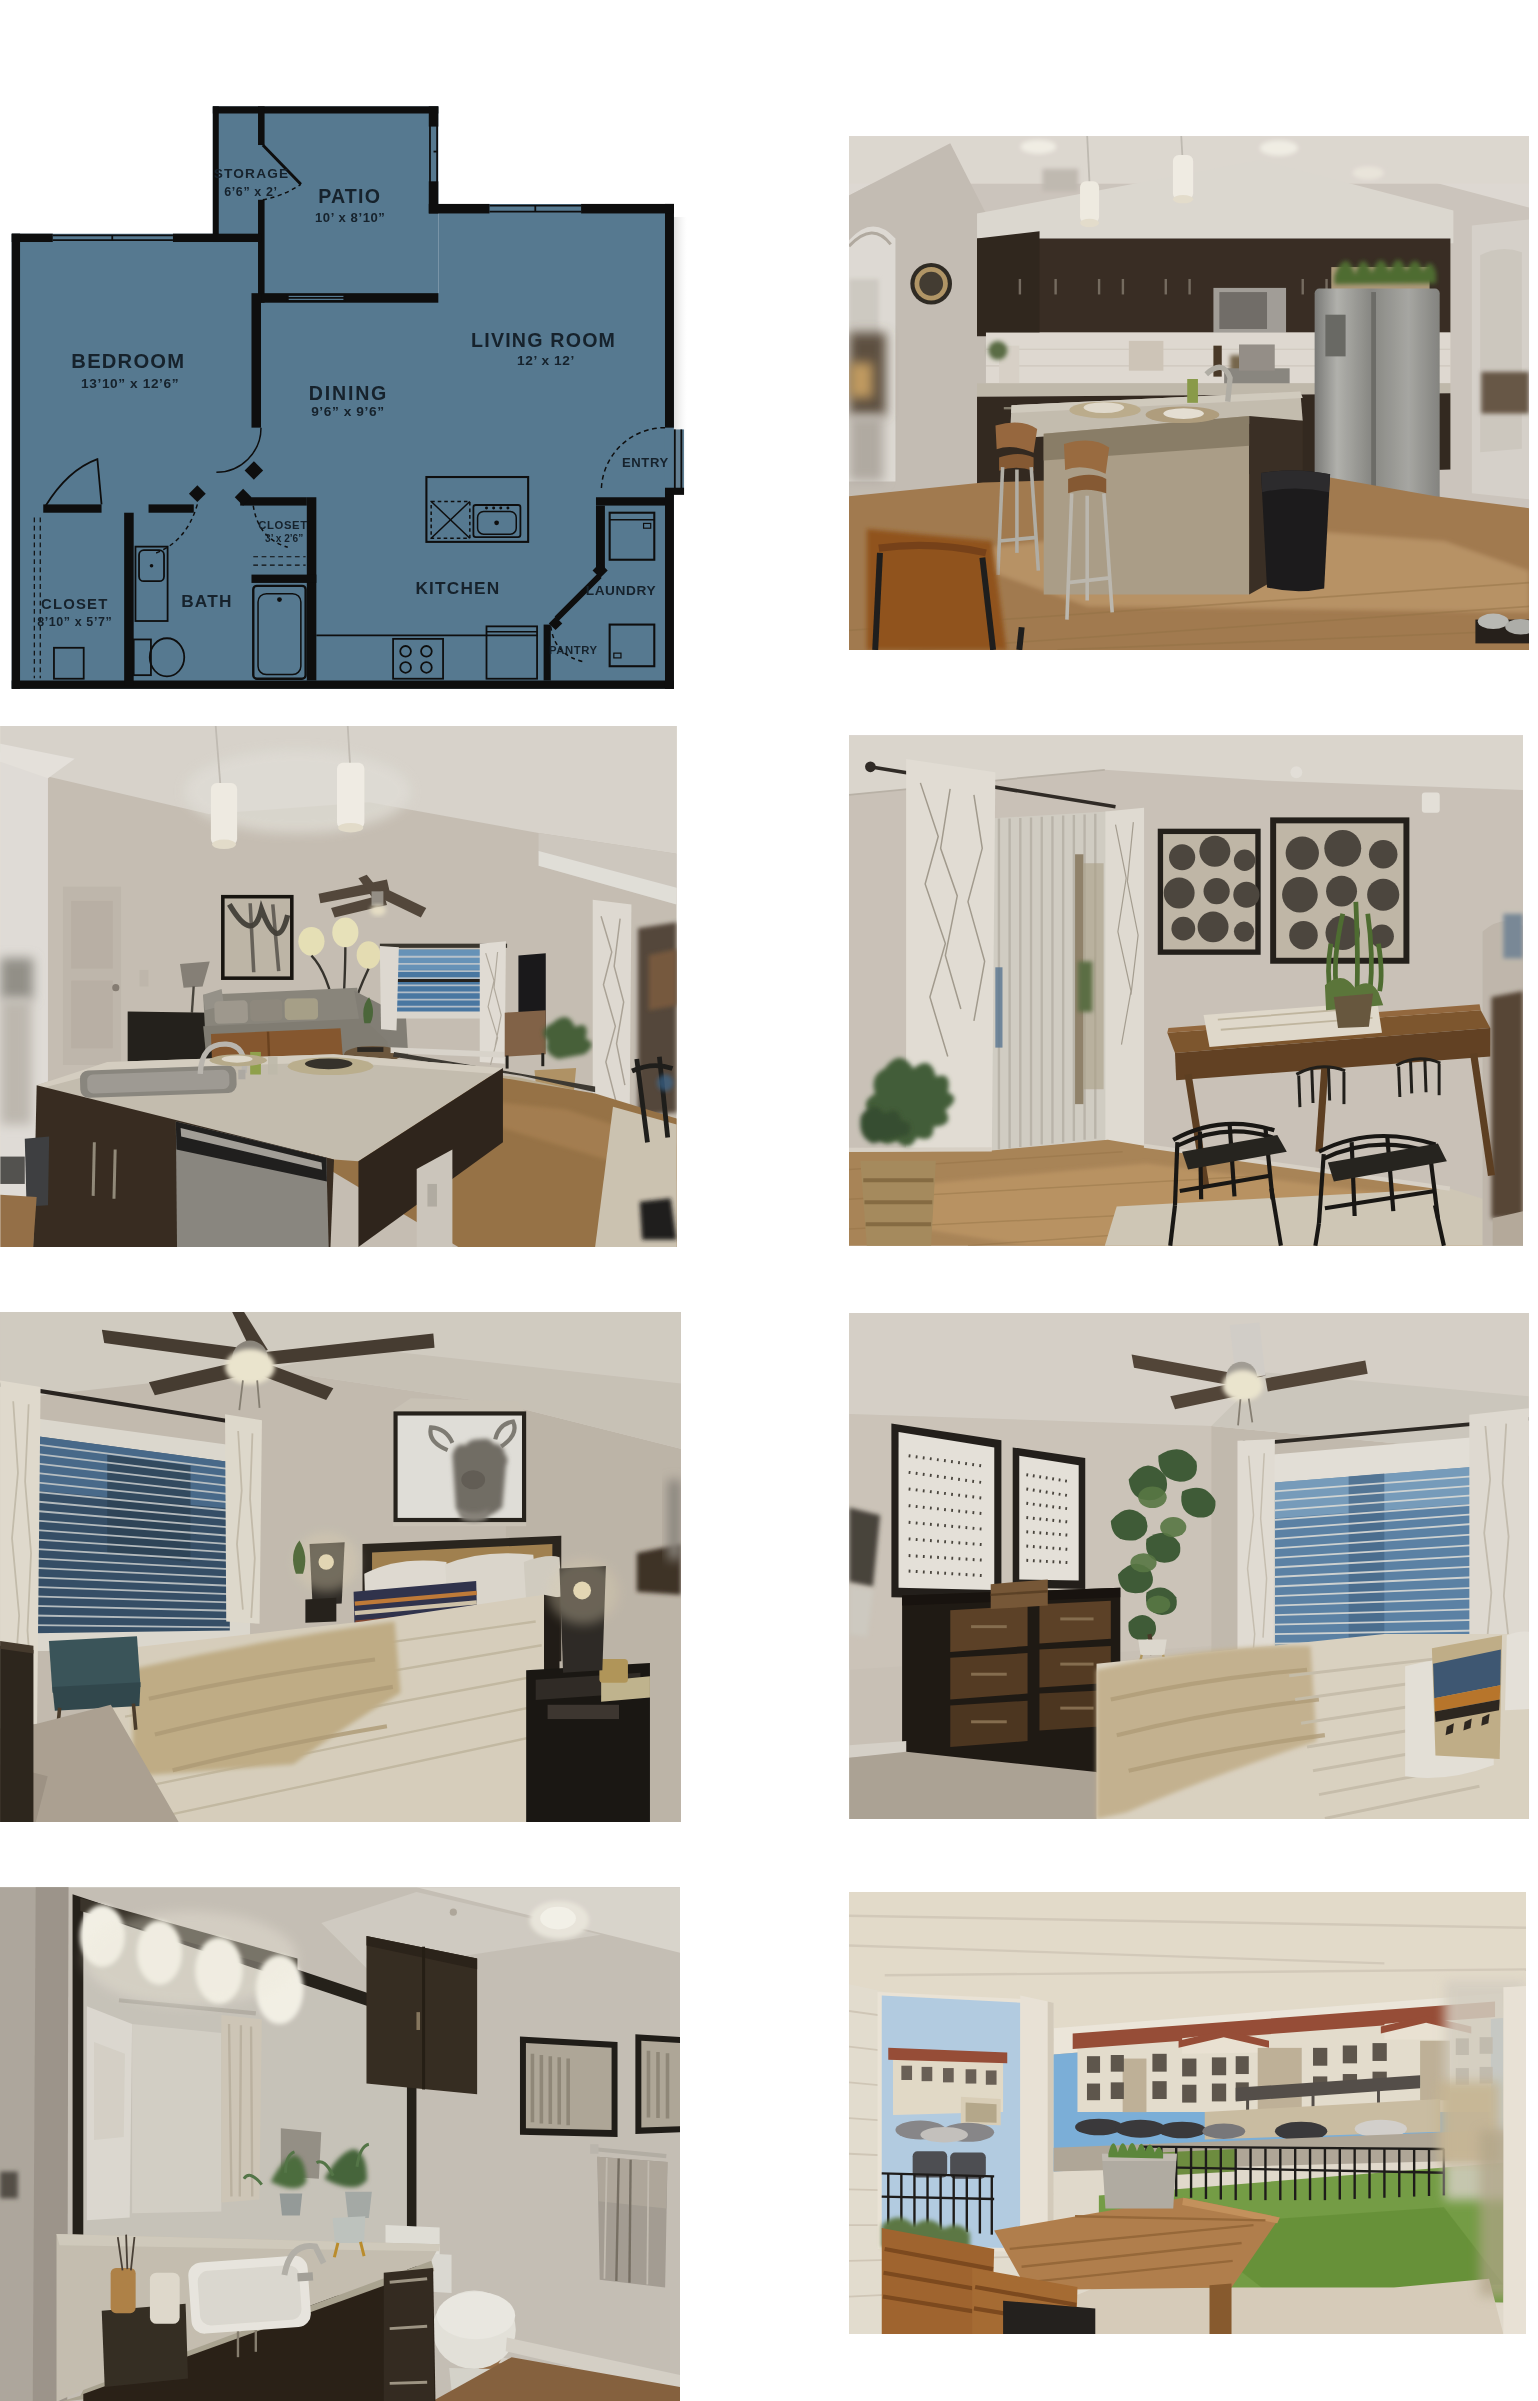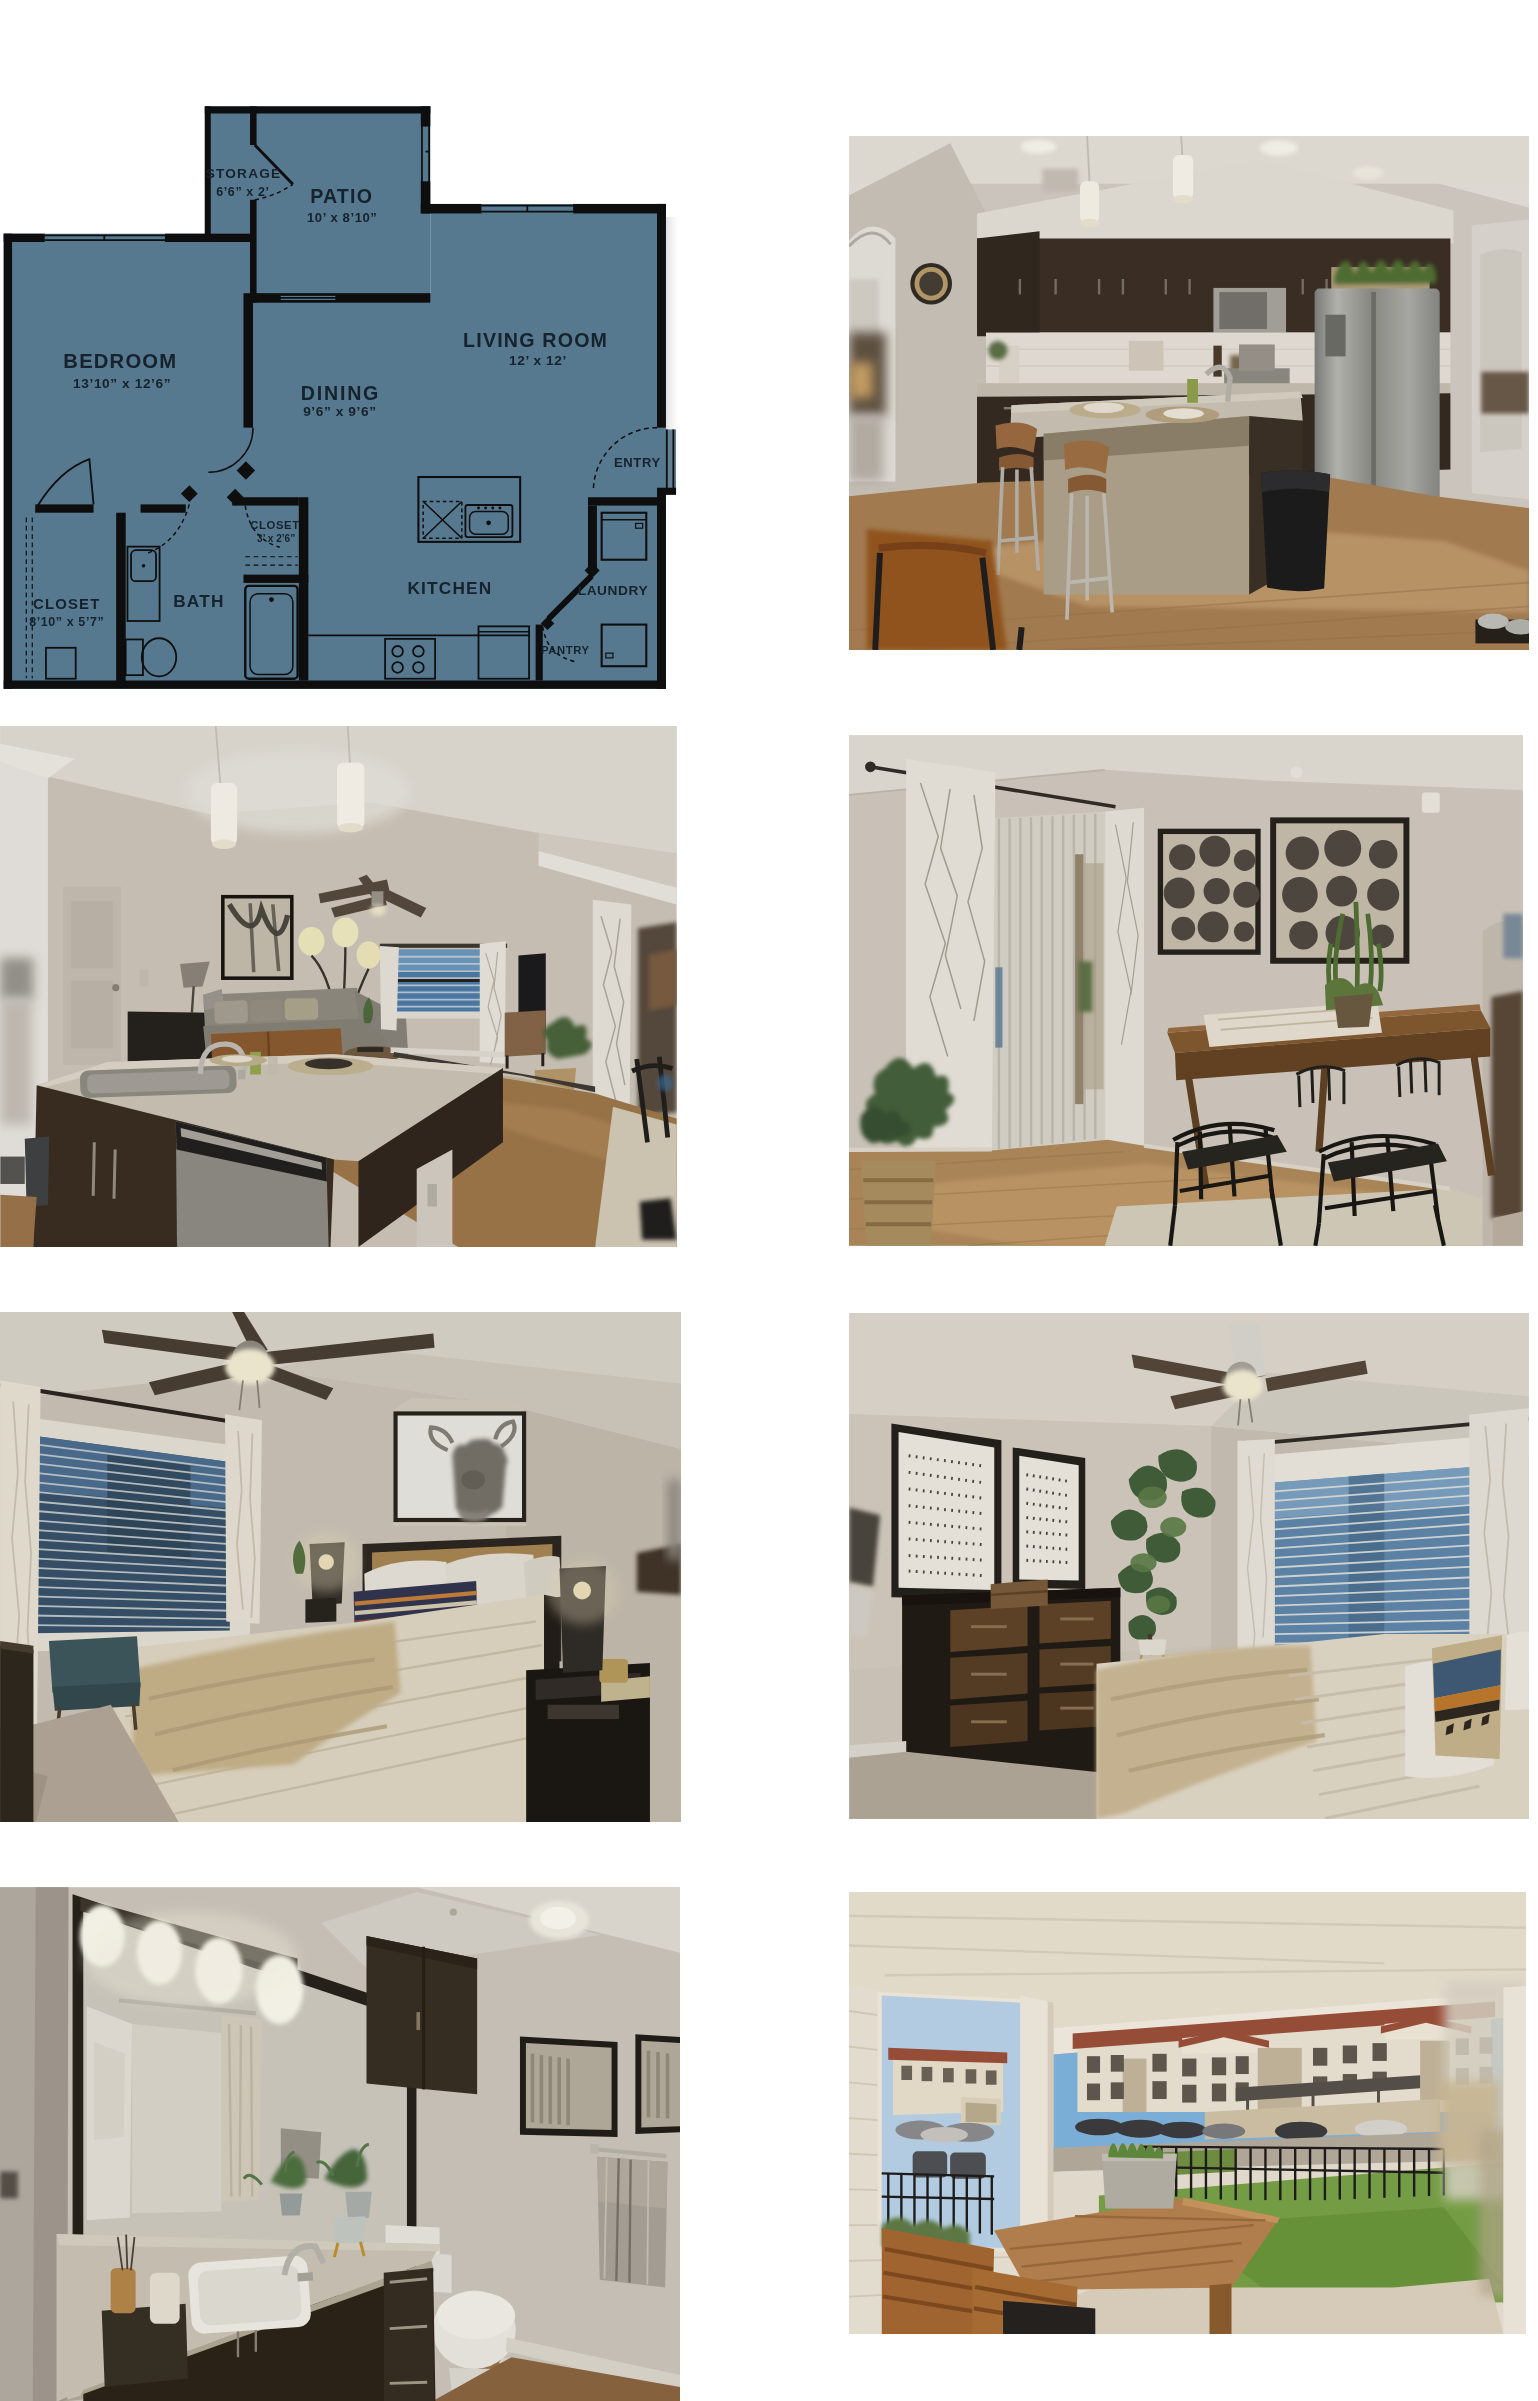--- a/index.html
+++ b/index.html
@@ -3,21 +3,21 @@
 <meta charset="utf-8">
 <style>
 html,body{margin:0;padding:0;background:#ffffff;}
 body{width:1538px;height:2401px;position:relative;font-family:"Liberation Sans", sans-serif;overflow:hidden;}
 .ph{position:absolute;}
 .ph svg{display:block;}
 </style>
 </head>
 <body>
 
-<div class="ph" style="left:0;top:101px;width:744px;height:592px">
+<div class="ph" style="left:8px;top:101px;width:744px;height:592px">
 <svg width="744" height="592" viewBox="0 170 1250 995">
 <defs>
 <linearGradient id="shR" x1="0" y1="0" x2="1" y2="0">
 <stop offset="0" stop-color="#8a8a8a" stop-opacity="0.55"></stop>
           <stop offset="1" stop-color="#cccccc" stop-opacity="0"></stop>
 </linearGradient>
 </defs>
 
 <rect x="344" y="179" width="379" height="330" fill="#567990"></rect>
 

